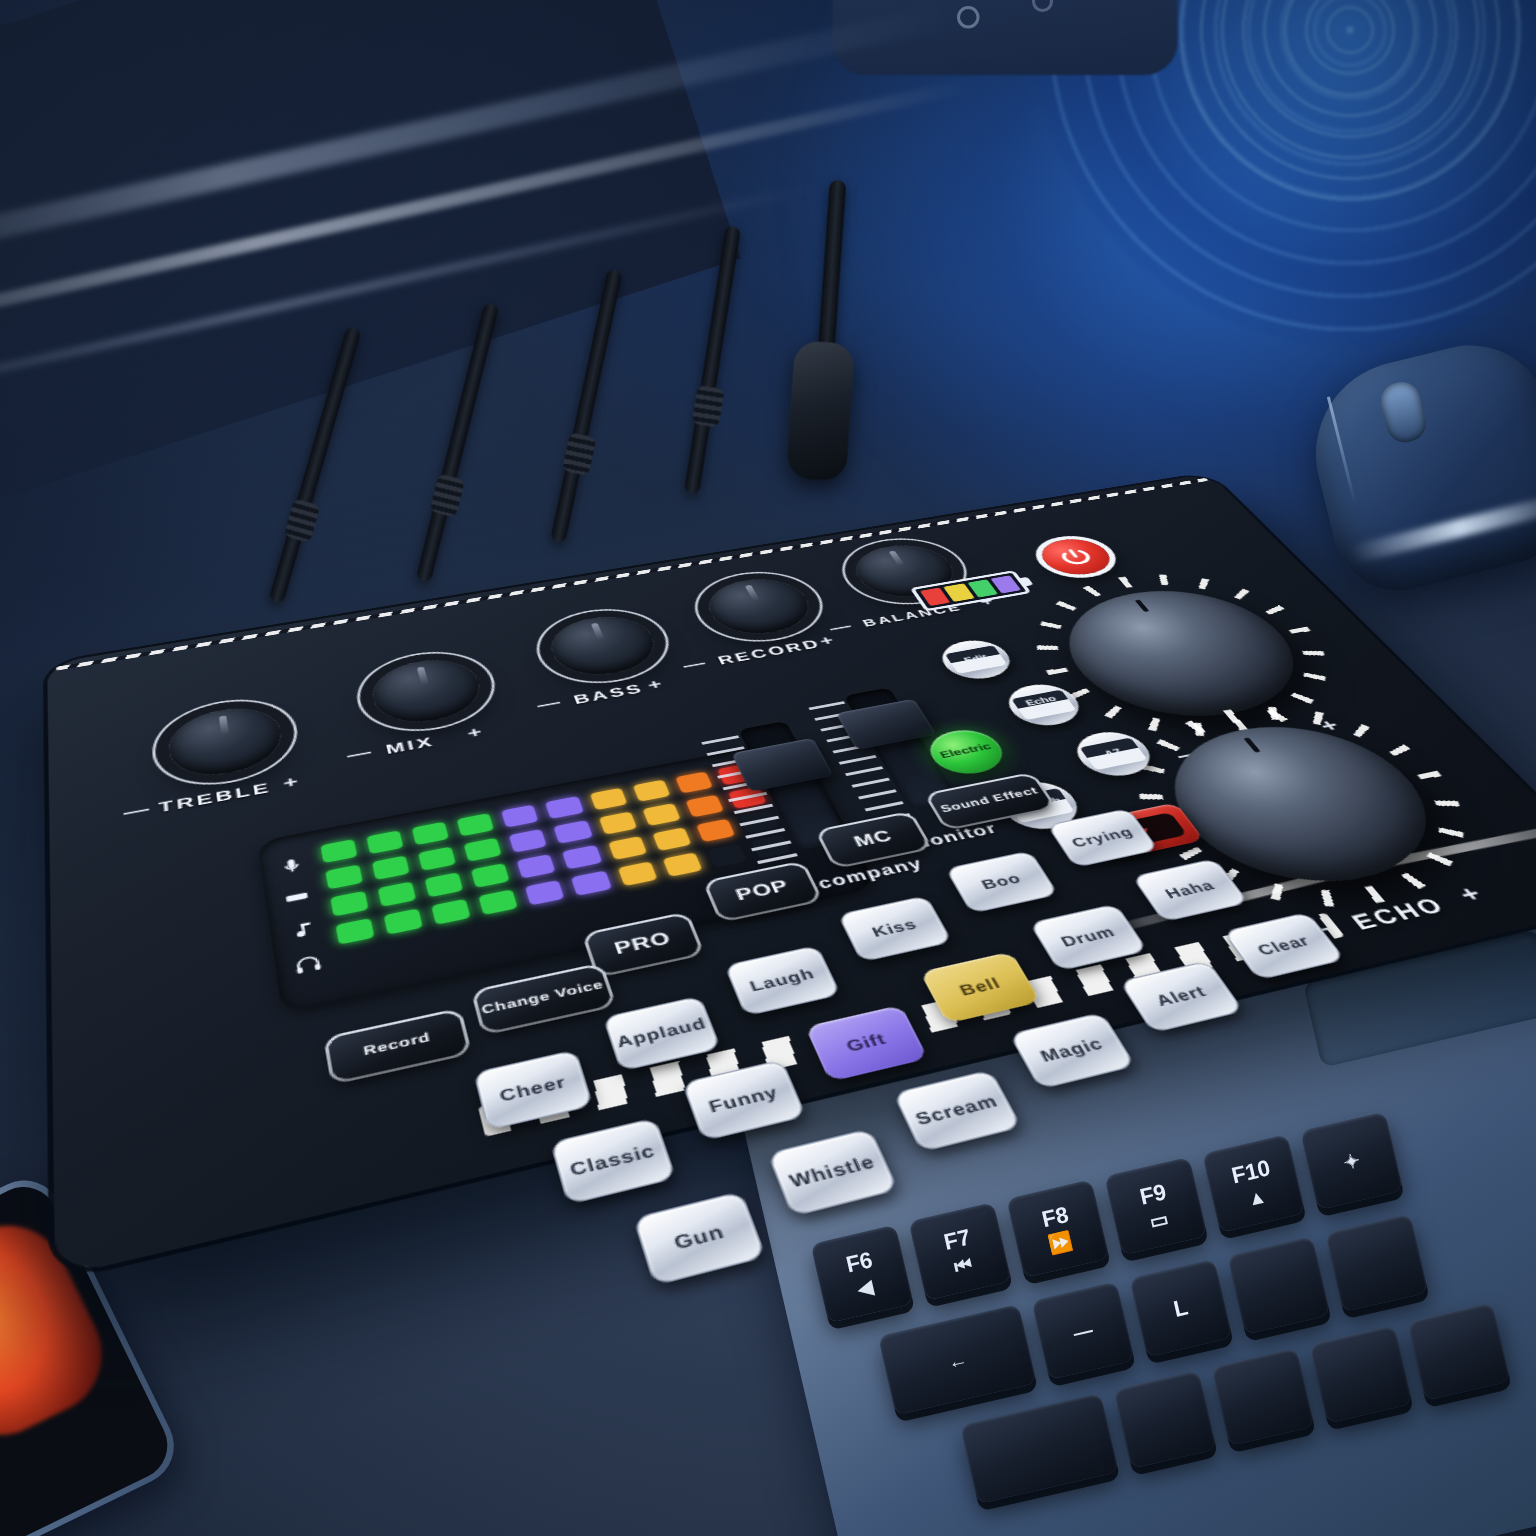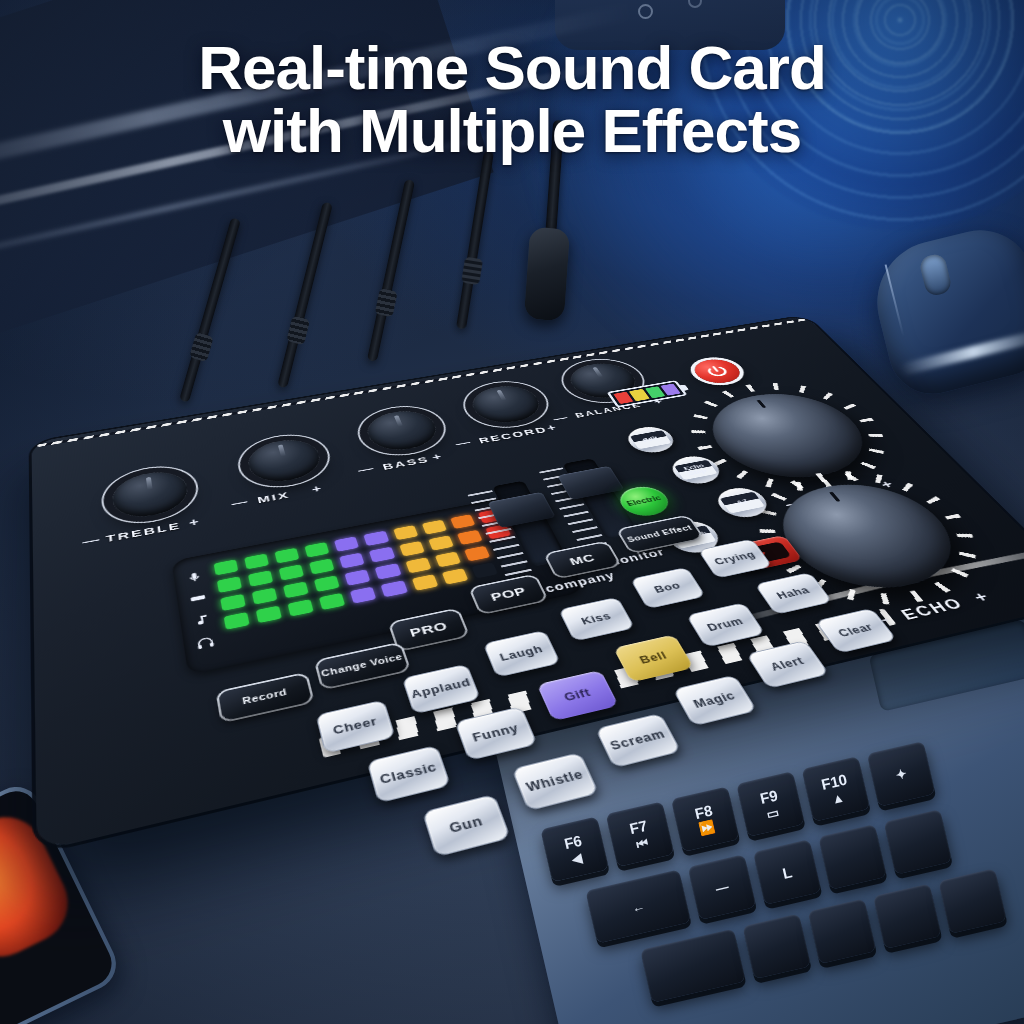--- a/index.html
+++ b/index.html
@@ -356,24 +356,20 @@
   <div class="bg-layer" id="bg-desk-edge"></div>
   <div class="bg-layer" id="bg-glow-right"></div>
   <div class="bg-layer" id="bg-tech-disc"></div>
   <div class="bg-layer" id="bg-monitor-foot"></div>
   <div class="bg-layer" id="bg-monitor-btn1"></div>
   <div class="bg-layer" id="bg-monitor-btn2"></div>
   <div class="bg-layer" id="bg-streak-a"></div>
   <div class="bg-layer" id="bg-streak-b"></div>
   <div class="bg-layer" id="bg-streak-c"></div>
 
-  <div id="headline">
-    <span class="ln">Real-time Sound Card</span>
-    <span class="ln">with Multiple Effects</span>
-  </div>
 
   <div id="mouse">
     <div class="body"></div>
     <div class="split"></div>
     <div class="wheel"></div>
     <div class="gloss"></div>
   </div>
 
   <div id="phone">
     <div class="screen"></div>

